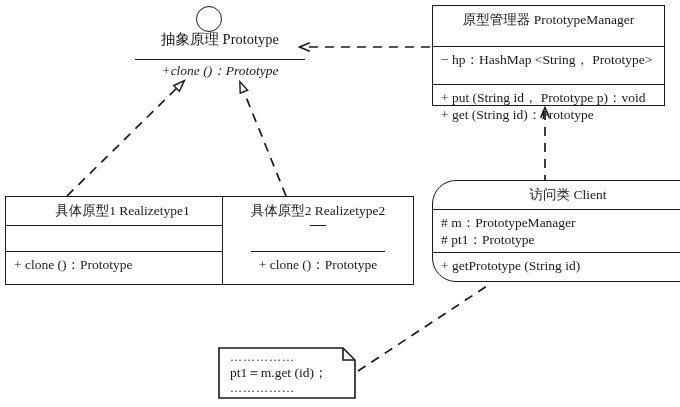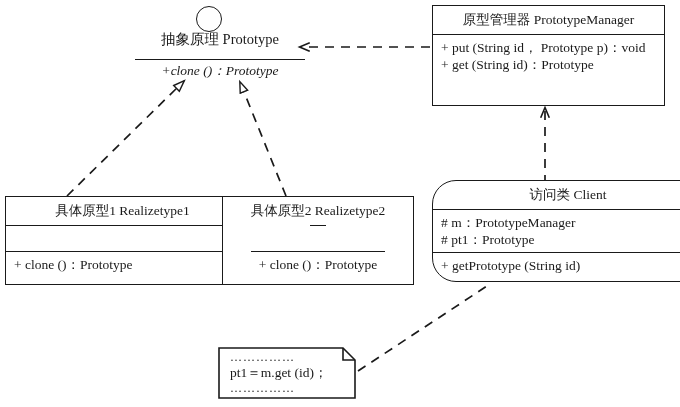--- a/index.html
+++ b/index.html
@@ -168,22 +168,25 @@
   </div>
 
   <div class="uml-class" style="left:222px; top:196px; width:192px; height:89px;align-items:center;">
     <div class="uml-compartment compartment-name">具体原型2 Realizetype2</div>
     <div class="uml-compartment compartment-empty"></div>
     <div class="uml-compartment">
       <div class="member-line">+ clone ()：Prototype</div>
     </div>
   </div>
 
-  <div class="uml-class" style="left:432px; top:5px; width:233px; height:101px;">
+  <div class="uml-class" style="left:432px; top:5px; width:233px; height:101px;gap:12px;">
     <div class="uml-compartment compartment-name">原型管理器 PrototypeManager</div>
+    <div class="uml-compartment">
+      <div class="member-line">− hp：HashMap &lt;String， Prototype&gt;</div>
+    </div>
     <div class="uml-compartment">
       <div class="member-line">+ put (String id， Prototype p)：void</div>
       <div class="member-line">+ get (String id)：Prototype</div>
     </div>
   </div>
 
   <div class="uml-class" style="left:432px; top:180px; width:272px; height:102px;border-radius:24px;">
     <div class="uml-compartment compartment-name">访问类 Client</div>
     <div class="uml-compartment">
       <div class="member-line"># m：PrototypeManager</div>

